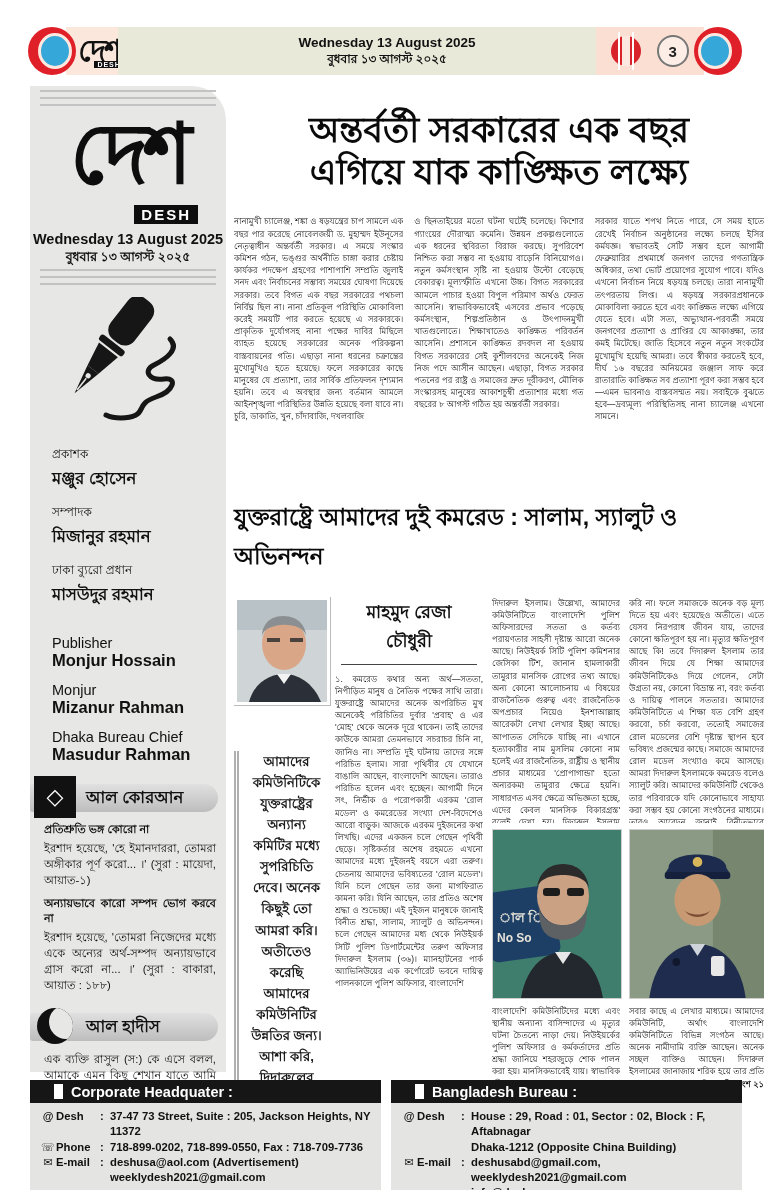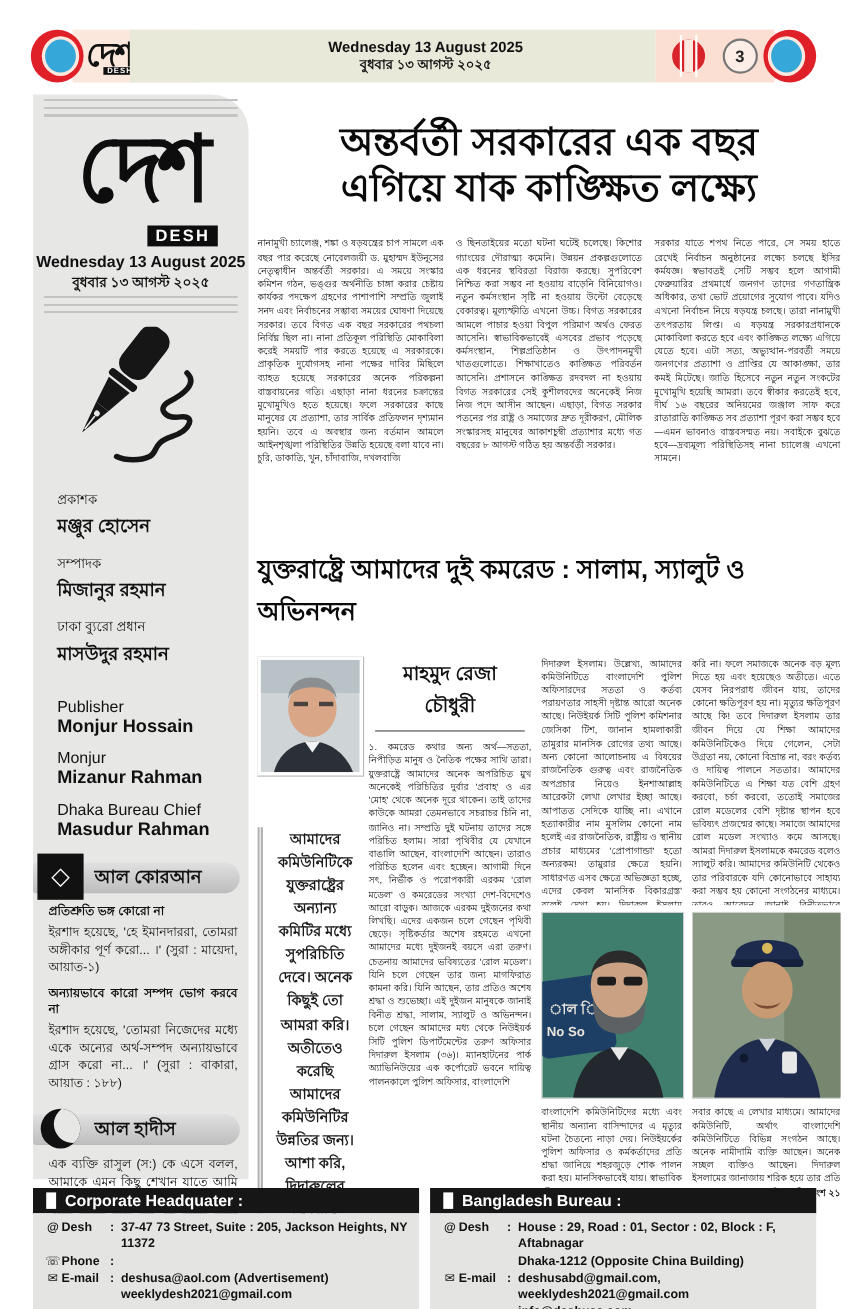--- a/index.html
+++ b/index.html
@@ -68,21 +68,21 @@
   .art-grid{display:grid;grid-template-columns:92px 148px 128px 1fr;gap:9px;margin-top:12px;height:572px;overflow:hidden;}
   .authpic{width:90px;height:102px;border:3px solid #fff;outline:1px solid #bbb;box-shadow:0 0 0 1px #ddd;}
   .pullquote{margin-top:42px;border-left:5px double #b0b0b0;padding-left:8px;font-size:13.2px;line-height:1.6;font-weight:600;text-align:center;color:#1a1a1a;}
   .byline{font-size:17.5px;font-weight:900;text-align:center;border-bottom:1.5px solid #444;padding-bottom:7px;margin:2px 6px 8px;}
   .news-photo{width:100%;height:168px;margin:6px 0;border:1px solid #cfcfcf;display:block;}
   .cont{font-weight:800;}
 
   
   .footer{position:absolute;left:30px;top:1080px;width:712px;display:flex;gap:10px;}
   .contact{flex:1;}
-  .contact .bar{background:#161616;color:#fff;height:23px;display:flex;align-items:center;font-size:14.5px;font-weight:800;padding-left:12px;gap:8px;}
+  .contact .bar{background:#161616;color:#fff;height:23px;display:flex;align-items:center;font-size:14.5px;font-weight:800;padding-left:24px;gap:8px;}
   .contact .bar .blk{width:9px;height:15px;background:#fff;display:inline-block;}
   .contact .box{background:#e4e4e3;padding:6px 8px 8px 10px;font-size:11.3px;font-weight:700;line-height:1.35;}
   .crow{display:flex;}
   .crow .ic{width:16px;text-align:center;flex:none;font-size:11px;}
   .crow .lb{width:44px;flex:none;font-weight:800;}
   .crow .cl{width:10px;flex:none;font-weight:800;}
   .crow .vl{flex:1;}
   .indent2{padding-left:70px;}
 </style>
 </head>
@@ -283,20 +283,21 @@
         <div class="crow">
           <span class="ic">@</span>
           <span class="lb">Desh</span>
           <span class="cl">:</span>
           <span class="vl">37-47 73 Street, Suite : 205, Jackson Heights, NY 11372</span>
         </div>
         <div class="crow">
           <span class="ic">☏</span>
           <span class="lb">Phone</span>
           <span class="cl">:</span>
+          <span class="vl">718-899-0202, 718-899-0550, Fax : 718-709-7736</span>
         </div>
         <div class="crow">
           <span class="ic">✉</span>
           <span class="lb">E-mail</span>
           <span class="cl">:</span>
           <span class="vl">deshusa@aol.com (Advertisement)</span>
         </div>
         <div class="indent2">weeklydesh2021@gmail.com</div>
       </div>
     </div>

